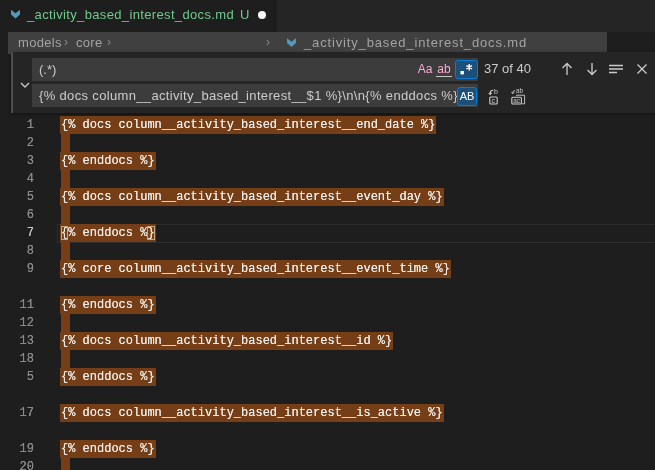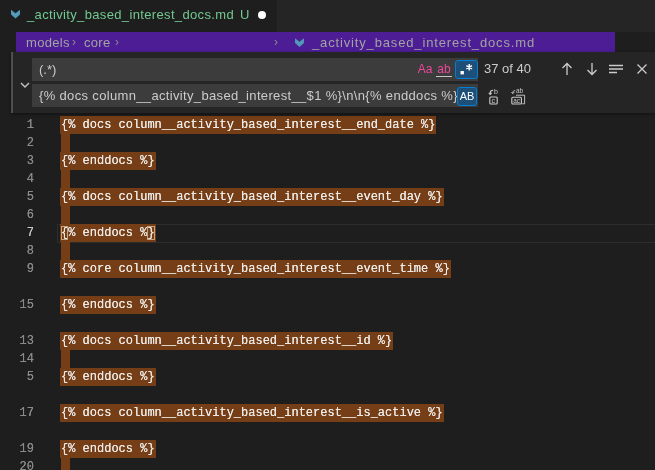--- a/index.html
+++ b/index.html
@@ -9,21 +9,21 @@
 
   
   #tabs{position:absolute;left:0;top:0;width:655px;height:32px;background:#252526}
   #tab{position:absolute;left:0;top:0;width:277px;height:32px;background:#1e1e1e}
   #tablabel{position:absolute;left:27px;top:0;height:29px;line-height:29px;
             font-size:13px;color:#73c991;letter-spacing:0.35px}
   #tabu{position:absolute;left:240px;top:0;height:29px;line-height:29px;font-size:13px;color:#73c991}
   #tabdot{position:absolute;left:258px;top:10.5px;width:8px;height:8px;border-radius:50%;background:#ffffff}
 
   
-  #crumbs{position:absolute;left:16px;top:32px;width:599px;height:22px;background:#4c1d95;
+  #crumbs{position:absolute;left:8px;top:32px;width:599px;height:22px;background:#404040;
           font-size:13px;color:#a3a3a3;white-space:nowrap;letter-spacing:0.3px}
   #crumbs .t{position:absolute;top:0;height:22px;line-height:21px}
   .sep{color:#8a8a8a;font-size:12px}
 
   
   #editor{position:absolute;left:0;top:54px;width:655px;height:416px;background:#1e1e1e;
           font-family:"Liberation Mono",monospace;font-size:12px}
   .row{position:absolute;left:0;width:655px;height:18px}
   .num{position:absolute;left:0;top:0;width:34px;height:18px;line-height:18px;
        text-align:right;color:#8a8a8a;text-shadow:0 0 0.4px #8a8a8a}
@@ -36,21 +36,21 @@
   
   #fw{position:absolute;left:11px;top:52px;width:644px;height:61px;background:#252526;
       border-left:2px solid #4e4e4e;box-shadow:0 1px 3px rgba(0,0,0,0.45)}
   #fchev{position:absolute;left:7px;top:30px}
   .inp{position:absolute;left:19px;width:446px;height:23px;background:#3c3c3c;
        color:#cccccc;font-size:13px;line-height:23px;white-space:nowrap;overflow:hidden}
   #finp{top:6px}
   #rinp{top:32px}
   .inp .txt{position:absolute;left:7px;top:0}
   #rinp .txt{letter-spacing:0.34px}
-  .opt{position:absolute;height:17px;color:#ec4899;font-size:12px;line-height:17px;text-align:center}
+  .opt{position:absolute;height:17px;color:#f9a8d4;font-size:12px;line-height:17px;text-align:center}
   .opt.on{background:#1d4f78;border:1px solid #007fd4;border-radius:3px;color:#ffffff}
   #optAa{left:403px;top:9px;width:18px}
   #optW {left:423px;top:9px;width:16px}
   #optRe{left:442px;top:8px;width:21px}
   #optAB{left:444px;top:35px;width:18px;font-size:11px}
   #count{position:absolute;left:471px;top:6px;height:21px;line-height:21px;font-size:13px;color:#cccccc}
   .ic{position:absolute;top:48px}
 </style>
 </head>
 <body>
@@ -109,29 +109,33 @@
     </div>
   <div class="row" style="top:188px">
       <div class="num">8</div>
       <div class="bar"></div>
     </div>
   <div class="row" style="top:206px">
       <div class="num">9</div>
       <div class="code"><span class="hl">{% core column__activity_based_interest__event_time %}</span></div>
     </div>
   <div class="row" style="top:242px">
-      <div class="num">15</div>
-      <div class="code"><span class="hl">{% enddocs %}</span></div>
+      <div class="num">11</div>
+      <div class="code"><span class="hl">{% enddocs %}</span></div>
+    </div>
+  <div class="row" style="top:260px">
+      <div class="num">12</div>
+      <div class="bar"></div>
     </div>
   <div class="row" style="top:278px">
       <div class="num">13</div>
       <div class="code"><span class="hl">{% docs column__activity_based_interest__id %}</span></div>
     </div>
   <div class="row" style="top:296px">
-      <div class="num">14</div>
+      <div class="num">18</div>
       <div class="bar"></div>
     </div>
   <div class="row" style="top:314px">
       <div class="num">5</div>
       <div class="code"><span class="hl">{% enddocs %}</span></div>
     </div>
   <div class="row" style="top:350px">
       <div class="num">17</div>
       <div class="code"><span class="hl">{% docs column__activity_based_interest__is_active %}</span></div>
     </div>

